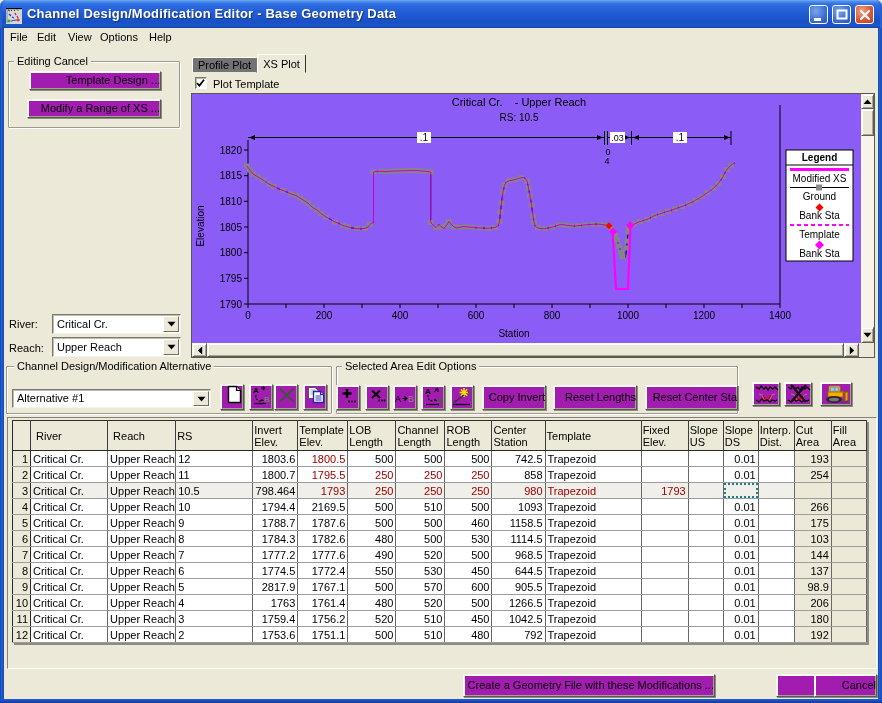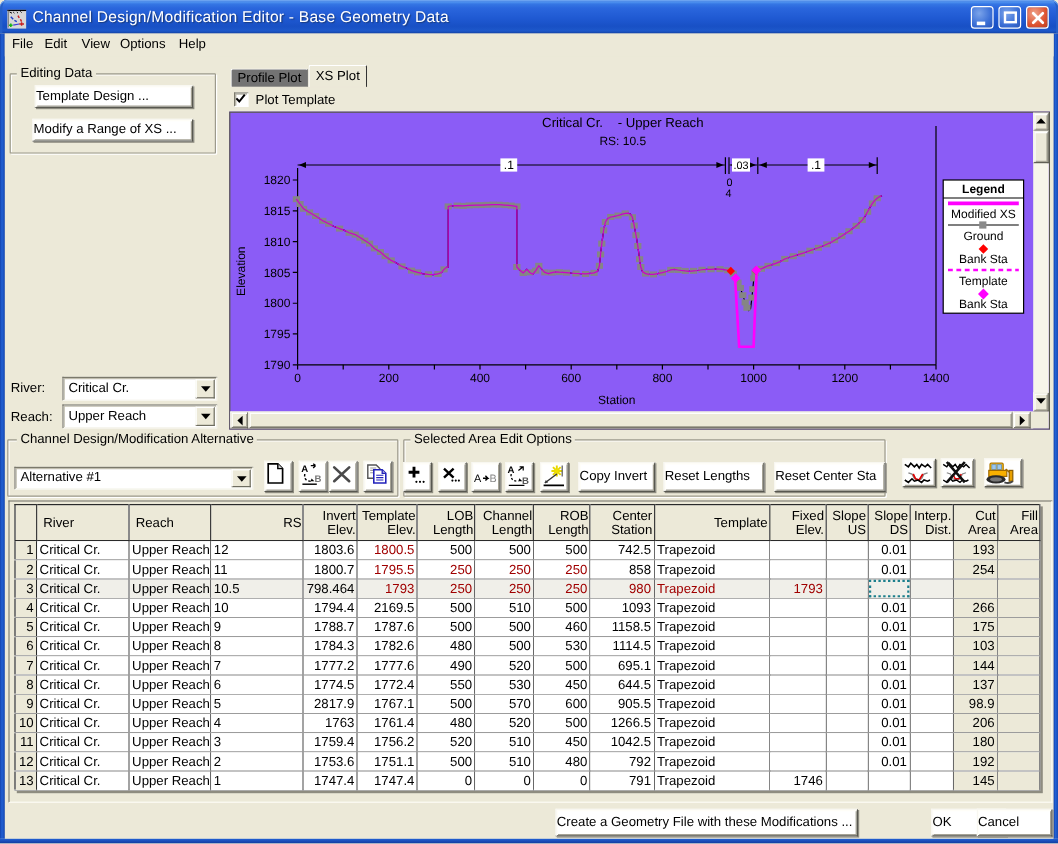--- a/index.html
+++ b/index.html
@@ -1,54 +1,54 @@
 <!DOCTYPE html>
 <html><head><meta charset="utf-8"><style>
 *{margin:0;padding:0;box-sizing:border-box}
 html,body{width:882px;height:703px;overflow:hidden}
 body{font-family:"Liberation Sans",sans-serif;background:#ece9d8;position:relative;font-size:11px;color:#000}
 .abs{position:absolute}
 
 #titlebar{left:0;top:0;width:882px;height:28px;border-radius:6px 6px 0 0;
 background:linear-gradient(180deg,#2a63d8 0%,#4f92ef 6%,#3576e4 12%,#2a66dd 24%,#1f59d2 55%,#1850c5 78%,#1d58ca 92%,#1240a0 100%);
 box-shadow:inset 0 1px 0 #6ba2f0, inset 2px 0 0 #2660c8, inset -2px 0 0 #2660c8;}
-#titletext{left:27px;top:6px;color:#fff;font-size:13px;font-weight:normal;letter-spacing:0.2px;text-shadow:1px 1px 1px #1a3a7a}
+#titletext{left:27px;top:6px;color:#fff;font-size:13px;font-weight:bold;letter-spacing:0.2px;text-shadow:1px 1px 1px #1a3a7a}
 .bord{background:linear-gradient(90deg,#1342ad,#2160d4 40%,#1748b0)}
 #bl{left:0;top:28px;width:4px;height:671px}
 #br{left:878px;top:28px;width:4px;height:671px}
 #bb{left:0px;top:699px;width:882px;height:4px;background:linear-gradient(180deg,#2160d4,#113a9c)}
 .capbtn{top:5px;width:19px;height:19px;border-radius:3px;border:1px solid #fff;}
 #btnmin{left:809px;background:radial-gradient(circle at 35% 30%,#7ba4ea,#3b6fd6 60%,#2a55b8)}
 #btnmax{left:832px;background:radial-gradient(circle at 35% 30%,#7ba4ea,#3b6fd6 60%,#2a55b8)}
 #btncls{left:855px;background:radial-gradient(circle at 35% 30%,#efa48c,#dd5230 60%,#bb3f1d)}
 .capbtn svg{position:absolute;left:0;top:0}
 
 #menubar{left:4px;top:28px;width:874px;height:19px;background:#ece9d8}
 .menuitem{position:absolute;top:3px;font-size:11px}
 
-.btn{position:absolute;background:#ffffff;border:1px solid;border-color:#f8f7f1 #585850 #585850 #f8f7f1;
+.btn{position:absolute;background:#a21caf;border:1px solid;border-color:#f8f7f1 #585850 #585850 #f8f7f1;
 box-shadow:inset 1px 1px 0 #fffef8, inset -1px -1px 0 #a5a295, 1px 1px 0 #8e8c80;
-font-size:11px;text-align:left;color:#000}
+font-size:11px;text-align:right;color:#000}
 .grp{position:absolute;border:1px solid #9c9a8c;box-shadow:inset 1px 1px 0 #fff, 1px 1px 0 #fff;border-radius:1px}
 .grplabel{position:absolute;background:#ece9d8;padding:0 3px;font-size:11px;white-space:nowrap}
 .sunk{position:absolute;background:#fff;border:1px solid;border-color:#7b796c #fff #fff #7b796c;box-shadow:inset 1px 1px 0 #b8b5a5}
 .combo{position:absolute;background:#fff;border:1px solid;border-color:#7b796c #f4f3ea #f4f3ea #7b796c;box-shadow:inset 1px 1px 0 #c0bdae}
 .combo .txt{position:absolute;left:4px;top:3px;font-size:11px}
 .combo .dd{position:absolute;right:1px;top:1px;bottom:1px;width:16px;background:#ece9d8;
 border:1px solid;border-color:#fff #6e6d60 #6e6d60 #fff;text-align:center}
 .combo .dd svg{margin-top:4px}
 
 .sbtn{position:absolute;background:#ece9d8;border:1px solid;border-color:#f6f5ee #5f5e54 #5f5e54 #f6f5ee;box-shadow:inset 1px 1px 0 #fff,inset -1px -1px 0 #a8a697;text-align:center}
 .track{position:absolute;background:#f7f5ea}
 
 #gridpanel{left:7px;top:417px;width:870px;height:252px;background:#ece9d8;border:1px solid;border-color:#828276 #fdfcf6 #fdfcf6 #828276}
 table{border-collapse:collapse;table-layout:fixed;position:absolute;left:4px;top:2px;width:855px;
 box-shadow:2px 2px 0 #8e8c80;background:#fff}
 th,td{overflow:hidden;white-space:nowrap;font-weight:normal}
-th{background:#ece9d8;border-right:1px solid #3c3c3c;border-bottom:1px solid #2a2a2a;height:30px;font-size:11px;line-height:12px;text-align:right;padding:0 1px}
+th{background:#ece9d8;border-right:1px solid #3c3c3c;border-bottom:1px solid #2a2a2a;height:30px;font-size:11px;line-height:12px;text-align:left;padding:0 1px}
 td{border-right:1px solid #686868;border-bottom:1px solid #9c9c9c;height:16px;font-size:11px;padding:0 2px;background:#fff;position:relative}
 table{border:1px solid #2a2a2a}
 td.num{background:#ece9d8;text-align:right;border-right:1px solid #2a2a2a}
 td.la{text-align:left} td.ra{text-align:right}
 td.area{background:#ece9d8}
 td.red{color:#a00000}
 tr.hl td{background:#f0efe9}
 tr.hl td.num,tr.hl td.area{background:#ece9d8}
 th.la{text-align:left;padding-left:5px}
 .selcell{position:absolute;left:0;top:0;right:0;bottom:0;border:2px dotted #1c7f8c}
@@ -88,21 +88,21 @@
 
 <div class="abs" id="menubar">
 <span class="menuitem" style="left:6px">File</span>
 <span class="menuitem" style="left:33px">Edit</span>
 <span class="menuitem" style="left:64px">View</span>
 <span class="menuitem" style="left:96px">Options</span>
 <span class="menuitem" style="left:145px">Help</span>
 </div>
 
 <div class="grp" style="left:8px;top:61px;width:172px;height:67px"></div>
-<div class="grplabel" style="left:14px;top:55px">Editing Data</div>
+<div class="grplabel" style="left:14px;top:55px">Editing Cancel</div>
 <div class="btn" style="left:29px;top:71px;width:132px;height:19px;padding-top:2px">Template Design ...</div>
 <div class="btn" style="left:27px;top:99px;width:134px;height:19px;padding-top:2px">Modify a Range of XS ...</div>
 
 <div class="abs" style="left:192px;top:57px;width:65px;height:16px;background:#737373;border:1px solid;border-color:#fff #777 #ece9d8 #fff;border-radius:2px 2px 0 0;text-align:center;padding-top:1px;font-size:11px">Profile Plot</div>
 <div class="abs" style="left:257px;top:54px;width:49px;height:19px;background:#ece9d8;border:1px solid;border-color:#fff #333 #ece9d8 #fff;border-radius:2px 2px 0 0;text-align:center;padding-top:3px;font-size:11px">XS Plot</div>
 
 <div class="abs sunk" style="left:195px;top:77px;width:12px;height:12px"><svg width="9" height="9" viewBox="0 0 9 9">
       <path d="M1 4 L3.4 6.6 L8 0.8" stroke="#000" stroke-width="1.7" fill="none"></path>
     </svg></div>
 <div class="abs" style="left:213px;top:78px;font-size:11px">Plot Template</div>
@@ -604,21 +604,21 @@
         <tr>
           <td class="num">7</td>
           <td class="la">Critical Cr.</td>
           <td class="la">Upper Reach</td>
           <td class="la">7</td>
           <td class="ra">1777.2</td>
           <td class="ra">1777.6</td>
           <td class="ra">490</td>
           <td class="ra">520</td>
           <td class="ra">500</td>
-          <td class="ra">695.1</td>
+          <td class="ra">968.5</td>
           <td class="la">Trapezoid</td>
           <td class="ra"></td>
           <td class="ra"></td>
           <td class="ra">0.01</td>
           <td class="ra"></td>
           <td class="ra area">144</td>
           <td class="ra area"></td>
         </tr>
         <tr>
           <td class="num">8</td>
@@ -708,38 +708,19 @@
           <td class="ra">480</td>
           <td class="ra">792</td>
           <td class="la">Trapezoid</td>
           <td class="ra"></td>
           <td class="ra"></td>
           <td class="ra">0.01</td>
           <td class="ra"></td>
           <td class="ra area">192</td>
           <td class="ra area"></td>
         </tr>
-        <tr>
-          <td class="num">13</td>
-          <td class="la">Critical Cr.</td>
-          <td class="la">Upper Reach</td>
-          <td class="la">1</td>
-          <td class="ra">1747.4</td>
-          <td class="ra">1747.4</td>
-          <td class="ra">0</td>
-          <td class="ra">0</td>
-          <td class="ra">0</td>
-          <td class="ra">791</td>
-          <td class="la">Trapezoid</td>
-          <td class="ra">1746</td>
-          <td class="ra"></td>
-          <td class="ra"></td>
-          <td class="ra"></td>
-          <td class="ra area">145</td>
-          <td class="ra area"></td>
-        </tr>
       </tbody>
     </table>
 </div>
 
 <div class="btn" style="left:463px;top:674px;width:252px;height:23px;padding-top:4px">Create a Geometry File with these Modifications ...</div>
 <div class="btn" style="left:776px;top:674px;width:63px;height:23px;padding-top:4px">OK</div>
 <div class="btn" style="left:814px;top:674px;width:63px;height:23px;padding-top:4px">Cancel</div>
 
 </body></html>

